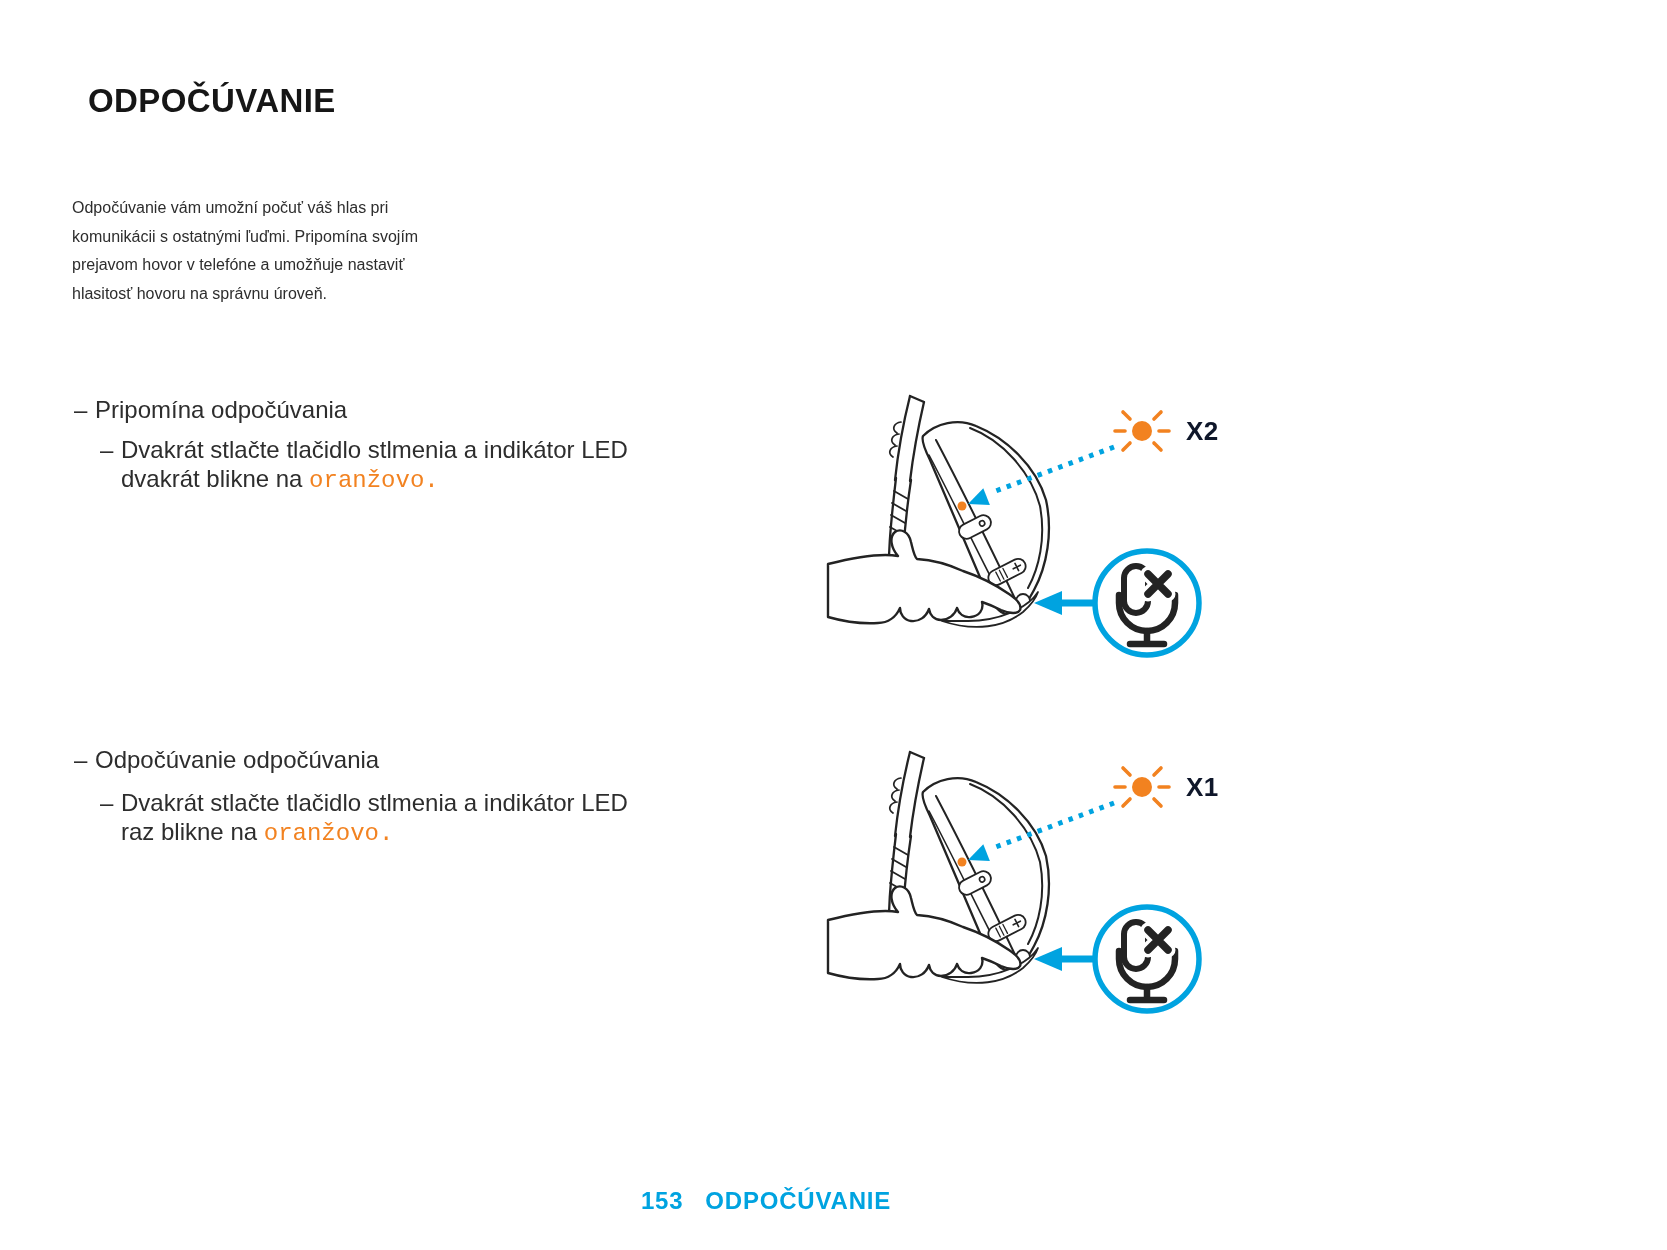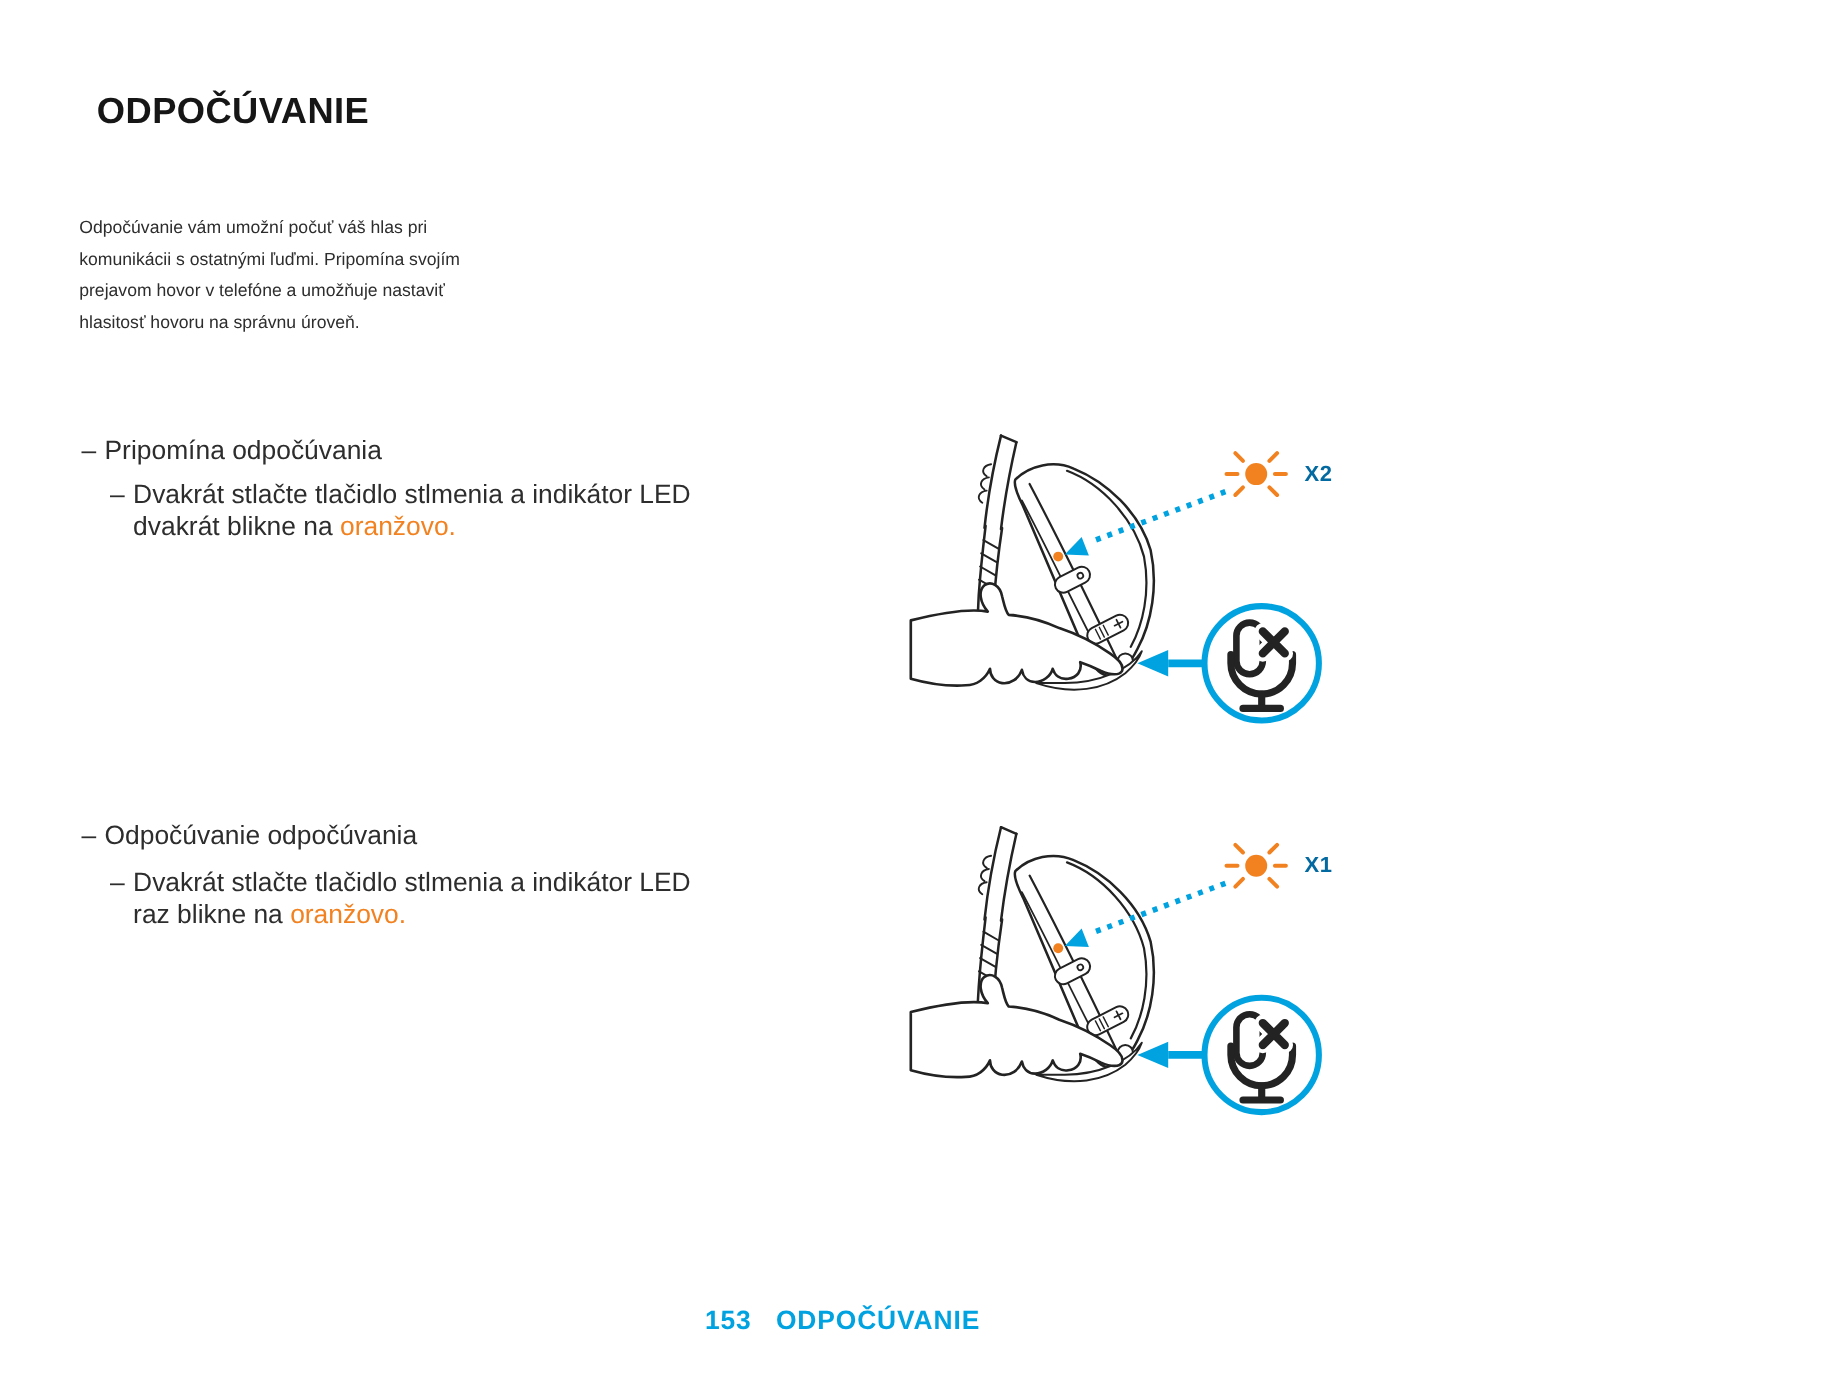--- a/index.html
+++ b/index.html
@@ -14,26 +14,26 @@
   }
   .para{
     left:72px;top:194px;width:630px;font-size:16px;line-height:28.6px;
     white-space:pre-line;color:#2d2d2d;
   }
   .li{font-size:24px;line-height:28.5px;color:#2d2d2d;}
   .l1{left:74px;padding-left:21px;}
   .l2{left:100px;padding-left:21px;width:570px;}
   .dash{position:absolute;left:0;top:0;}
   .liText{white-space:pre-line;}
-  .orange{color:#F28220;}
+  .orange{color:#F28220;font-family:Liberation Mono, monospace;}
   .fig{left:790px;width:440px;height:310px;}
   .fig svg{display:block;width:440px;height:310px;}
   .figLabel{
-    position:absolute;left:396px;top:56px;font-size:20px;font-weight:600;
-    color:#0369a1;letter-spacing:0.5px;line-height:30px;
+    position:absolute;left:396px;top:56px;font-size:26px;font-weight:600;
+    color:#0f172a;letter-spacing:0.5px;line-height:30px;
   }
   .footer{
     left:0;top:1187px;width:1532px;display:flex;justify-content:center;gap:22px;
     font-size:24px;font-weight:700;letter-spacing:0.8px;color:#00A3E0;
   }
   .defs-holder{position:absolute;width:0;height:0;overflow:hidden;}
 </style>
 </head>
 <body>
 

